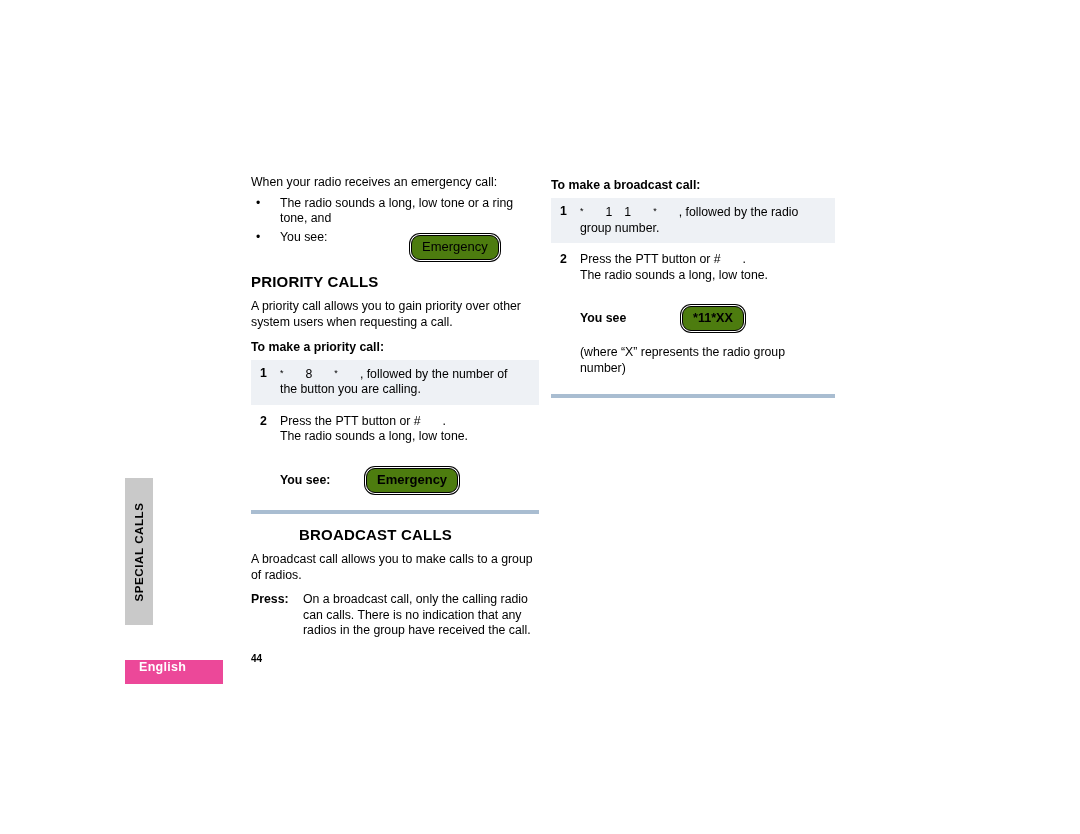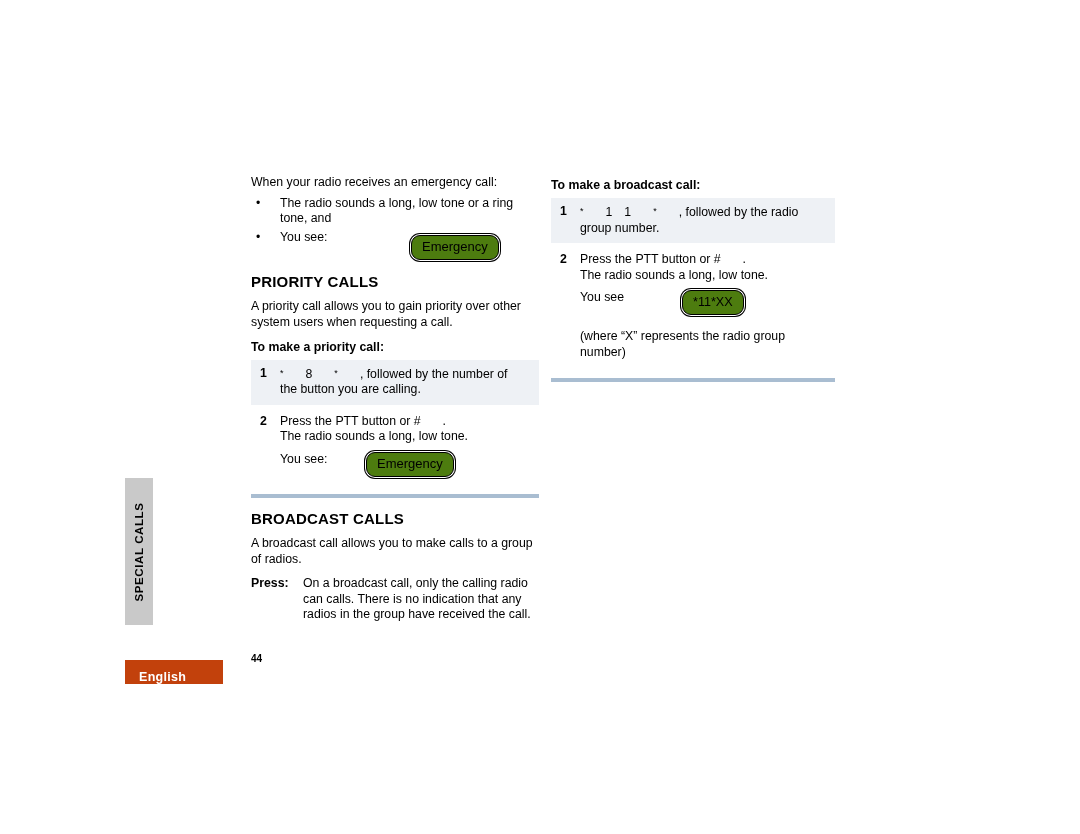--- a/index.html
+++ b/index.html
@@ -24,22 +24,22 @@
     white-space:nowrap;
     font-size:11.5px; font-weight:bold;
     letter-spacing:0.6px;
     color:#000;
   }
 
   
   .lang-tab {
     position:absolute; left:125px; top:660px;
     width:98px; height:24px;
-    background:#c2410c;
-    display:flex; align-items:flex-end; padding-left:14px;
+    background:#ec4899;
+    display:flex; align-items:flex-start; padding-left:14px;
   }
   .lang-tab span {
     color:#fff; font-size:12.5px; font-weight:bold;
     letter-spacing:0.3px;
   }
   .page-num {
     position:absolute; left:251px; top:653px;
     font-size:10px; font-weight:bold;
   }
 
@@ -103,23 +103,24 @@
     border-radius:9px;
     background:#4d7c0f;
     padding:3px 10px 4px 10px;
     font-size:13px;
     line-height:16px;
     box-shadow:0 0 0 1px #fff, 0 0 0 2px #000;
     position:relative;
   }
   .disp.small { font-size:12.6px; }
   .disp-row {
-    display:flex; 
-    font-size:12.3px; line-height:15.6px;
-    margin-top:7px;
+    display:flex; align-items:center;
+    font-size:12.3px; line-height:15.6px;
+    margin-top:23px;
+    font-weight:bold;
   }
   .disp-row .lbl { width:86px; flex:0 0 auto; }
 
   
   .rule {
     height:4px;
     background:#a9bdd1;
     margin-top:10px;
   }
 
@@ -176,21 +177,21 @@
       <span class="line"><span>Press the </span><b class="inline">PTT</b><span> button or #</span><span class="gap-dot"></span><span>.</span></span>
       <span class="line">The radio sounds a long, low tone.</span>
       <div class="disp-row">
         <span class="lbl">You see:</span>
         <span class="disp">Emergency</span>
       </div>
     </div>
 
     <div class="rule"></div>
 
-    <div class="sec-head" style="margin-top:12px;">BROADCAST CALLS</div>
+    <div class="sec-head" style="margin-top:12px;margin-left:48px;">BROADCAST CALLS</div>
 
     <div class="para">A broadcast call allows you to make calls to a group of radios.</div>
 
     <div class="step" style="padding:6px 0 0 52px;">
       <span class="num" style="left:0; top:6px;">Press:</span>
       <span class="line">On a broadcast call, only the calling radio can calls. There is no indication that any radios in the group have received the call.</span>
     </div>
 
   </div>
 

